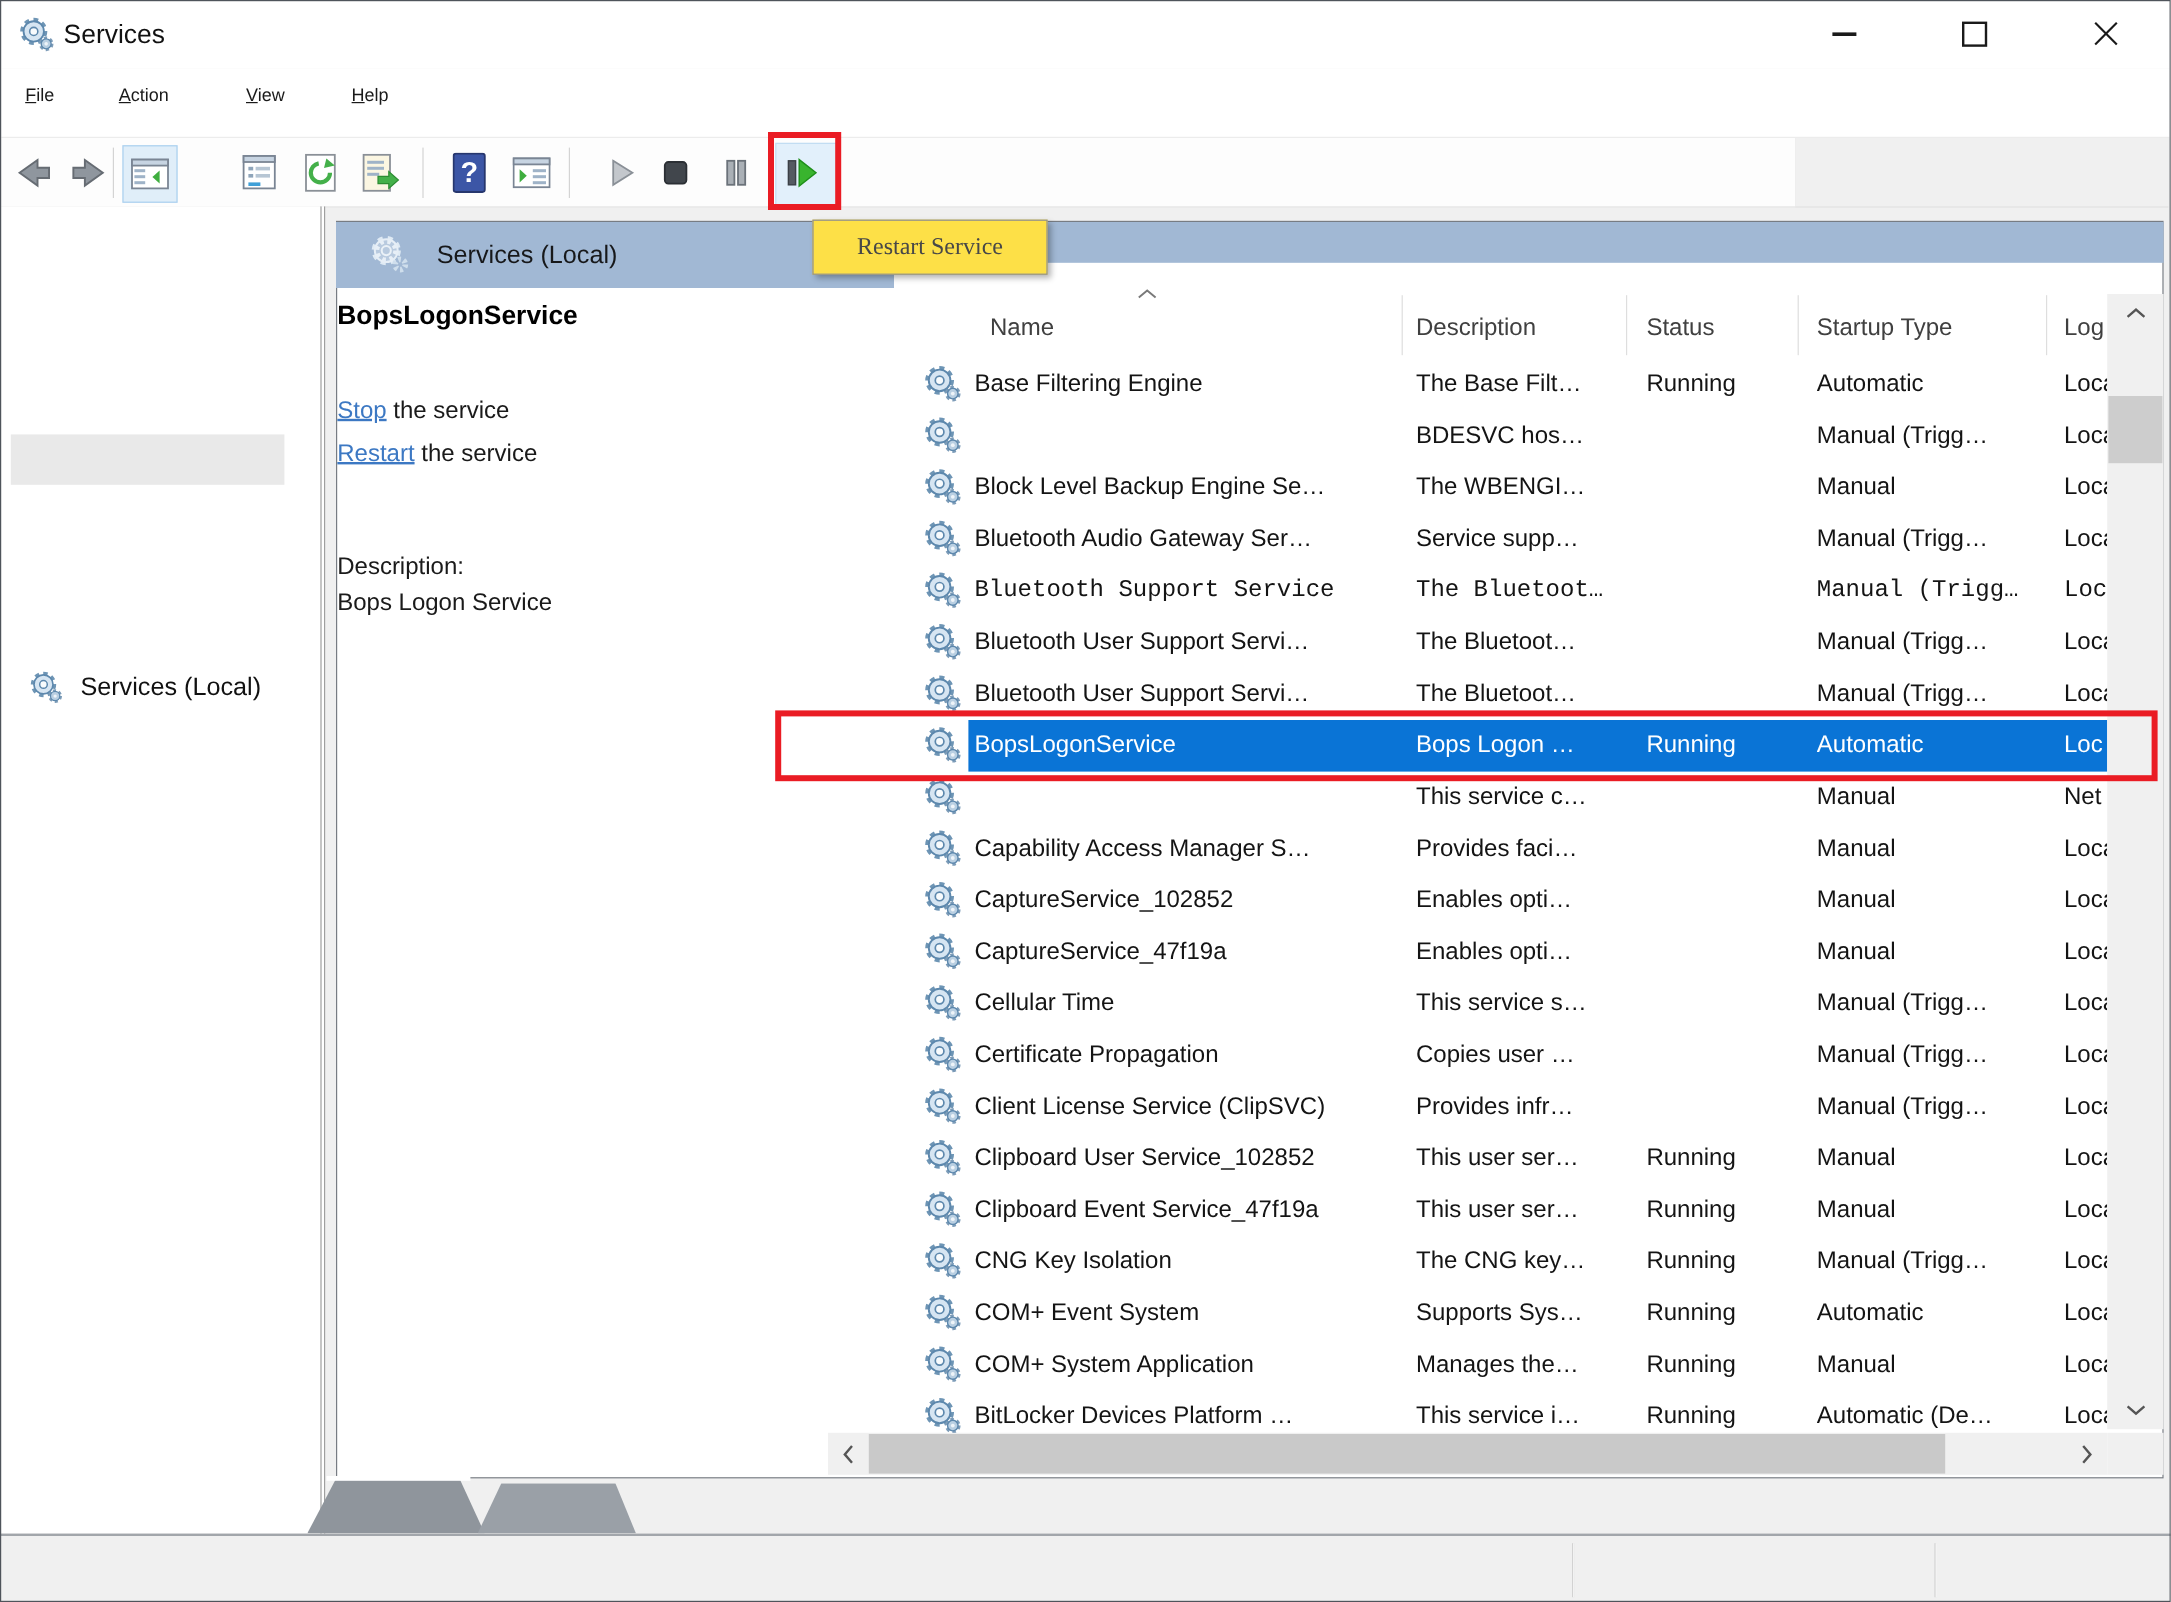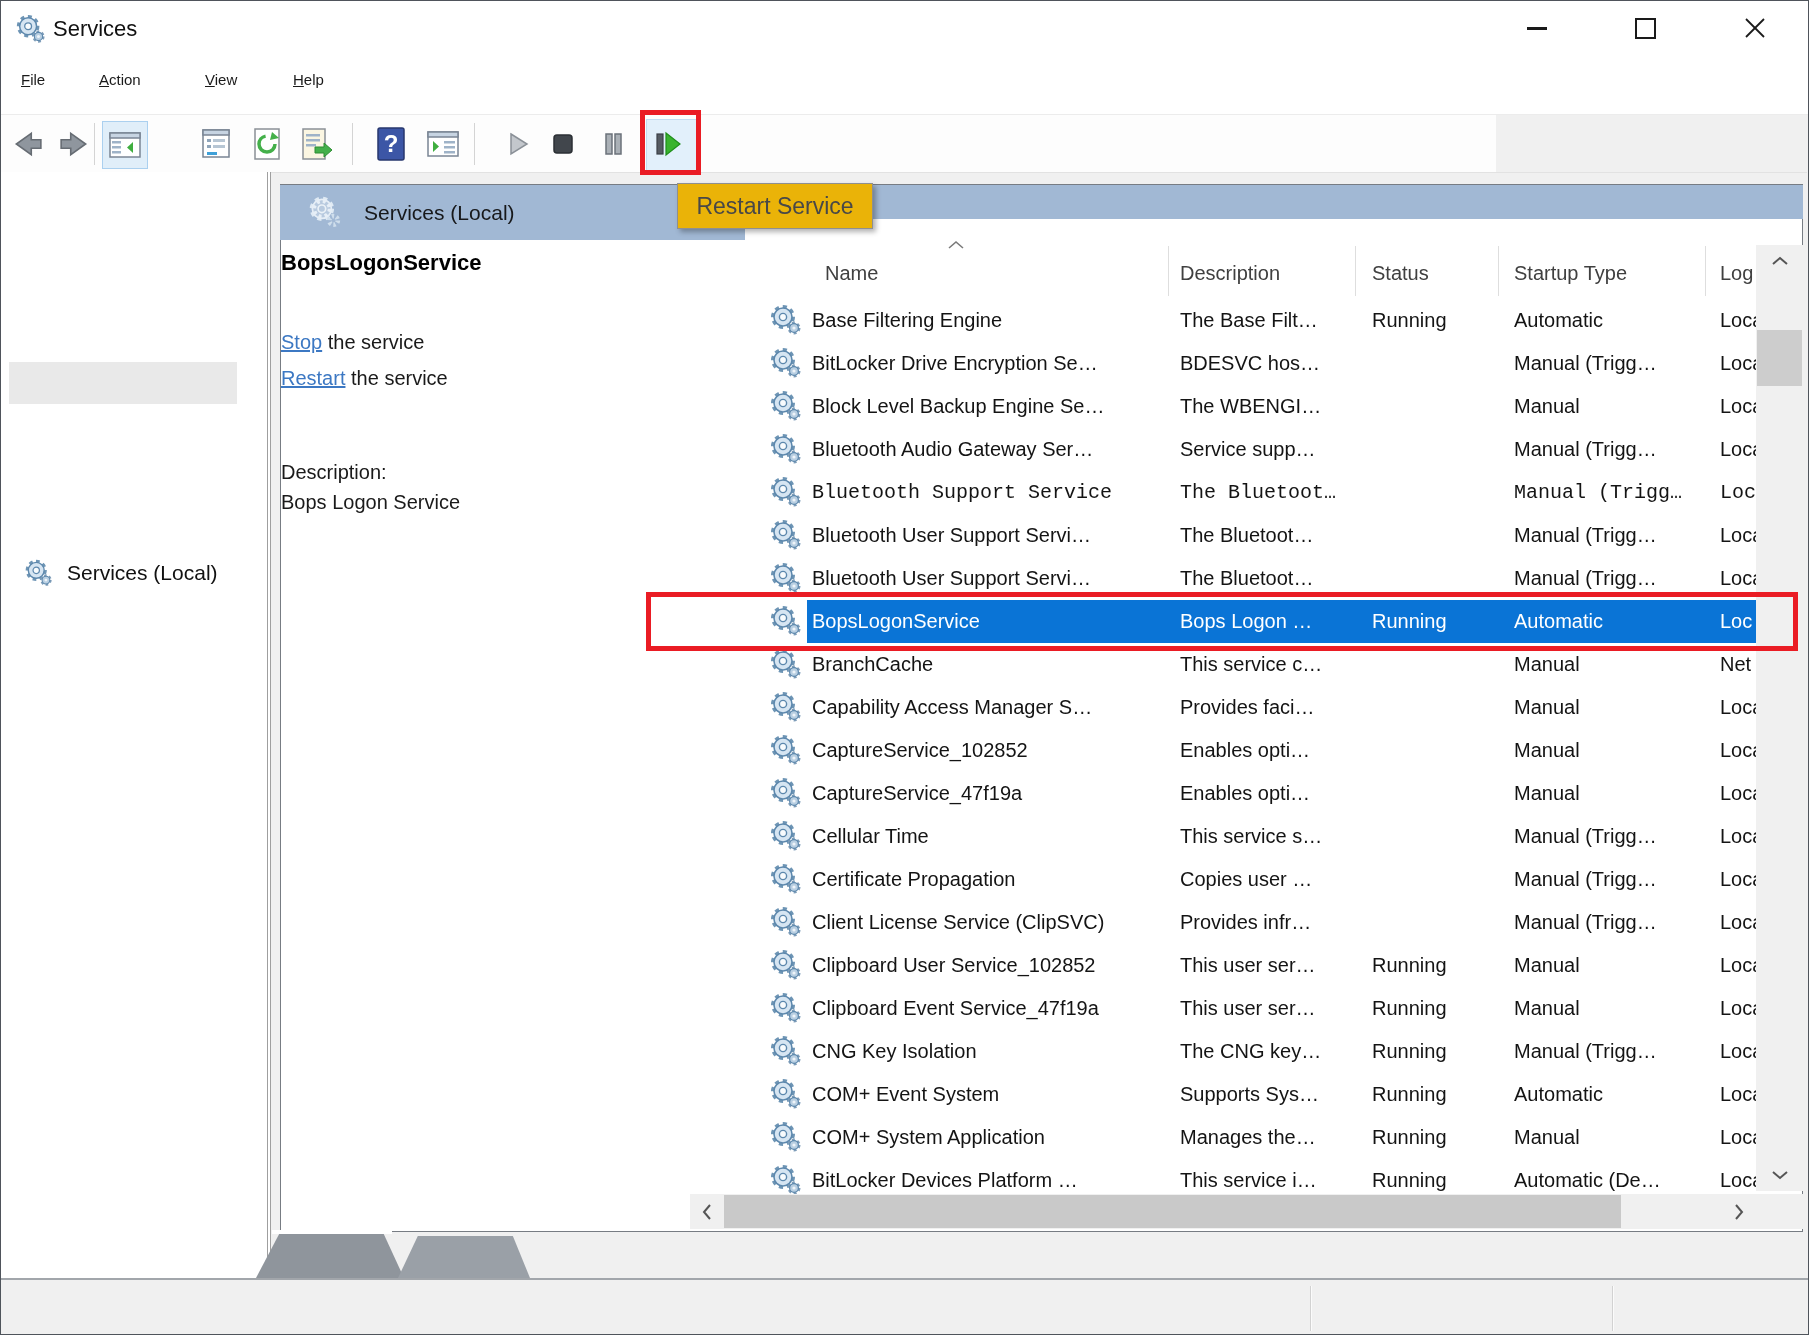--- a/index.html
+++ b/index.html
@@ -39,23 +39,23 @@
   #tb-play{left:494px;} #tb-stop{left:540px;} #tb-pause{left:590px;}
   #tb-restart-bg{left:645px;top:4px;width:52px;height:50px;background:#e2f0fb;border:1px solid #c2ddf2;}
   #tb-restart{left:644px;}
 
   
   .red-box{border:5px solid #ea1c24;z-index:60;pointer-events:none;}
   #red-restart{left:640px;top:110px;width:51px;height:55px;}
   #red-row{left:646px;top:592px;width:1142px;height:49px;}
 
   
-  #tooltip{left:677px;top:183px;width:194px;height:44px;background:#eab308;border:1px solid #8f8f8f;
+  #tooltip{left:677px;top:183px;width:194px;height:44px;background:#fde047;border:1px solid #8f8f8f;
     box-shadow:3px 3px 5px rgba(0,0,0,.30);z-index:50;display:flex;align-items:center;justify-content:center;
-    font-size:23px;color:#484848;}
+    font-size:20px;color:#484848;font-family:Liberation Serif, serif;}
 
   
   #tree{left:1px;top:172px;width:266px;height:1106px;background:#ffffff;}
   #tree-sel{left:8px;top:190px;width:228px;height:42px;background:#e9e9e9;}
   #tree-icon{left:14px;top:196px;width:30px;height:30px;}
   #tree-label{left:58px;top:196px;height:30px;line-height:30px;font-size:21px;color:#111;}
   #tree-divider{left:267px;top:172px;width:2px;height:1106px;background:#ffffff;border-left:1.5px solid #9f9f9f;border-right:1.5px solid #9f9f9f;}
 
   
   #panel{left:280px;top:184px;width:1523px;height:1048px;background:#ffffff;border:1.5px solid #777c83;box-sizing:border-box;}
@@ -308,21 +308,20 @@
     <span class="c desc">The Base Filt…</span>
     <span class="c status">Running</span>
     <span class="c startup">Automatic</span>
     <span class="c logon">Loca</span>
   </div>
     <div class="row" style="top: 342px;">
 
     <svg class="gear">
         <use href="#gear"></use>
       </svg>
-    <span class="c name">BitLocker Drive Encryption Se…</span>
     <span class="c desc">BDESVC hos…</span>
     <span class="c status"></span>
     <span class="c startup">Manual (Trigg…</span>
     <span class="c logon">Loca</span>
   </div>
     <div class="row" style="top: 385px;">
 
     <svg class="gear">
         <use href="#gear"></use>
       </svg>
@@ -385,21 +384,20 @@
     <span class="c desc">Bops Logon …</span>
     <span class="c status">Running</span>
     <span class="c startup">Automatic</span>
     <span class="c logon">Loc</span>
   </div>
     <div class="row" style="top: 643px;">
 
     <svg class="gear">
         <use href="#gear"></use>
       </svg>
-    <span class="c name">BranchCache</span>
     <span class="c desc">This service c…</span>
     <span class="c status"></span>
     <span class="c startup">Manual</span>
     <span class="c logon">Net</span>
   </div>
     <div class="row" style="top: 686px;">
 
     <svg class="gear">
         <use href="#gear"></use>
       </svg>

